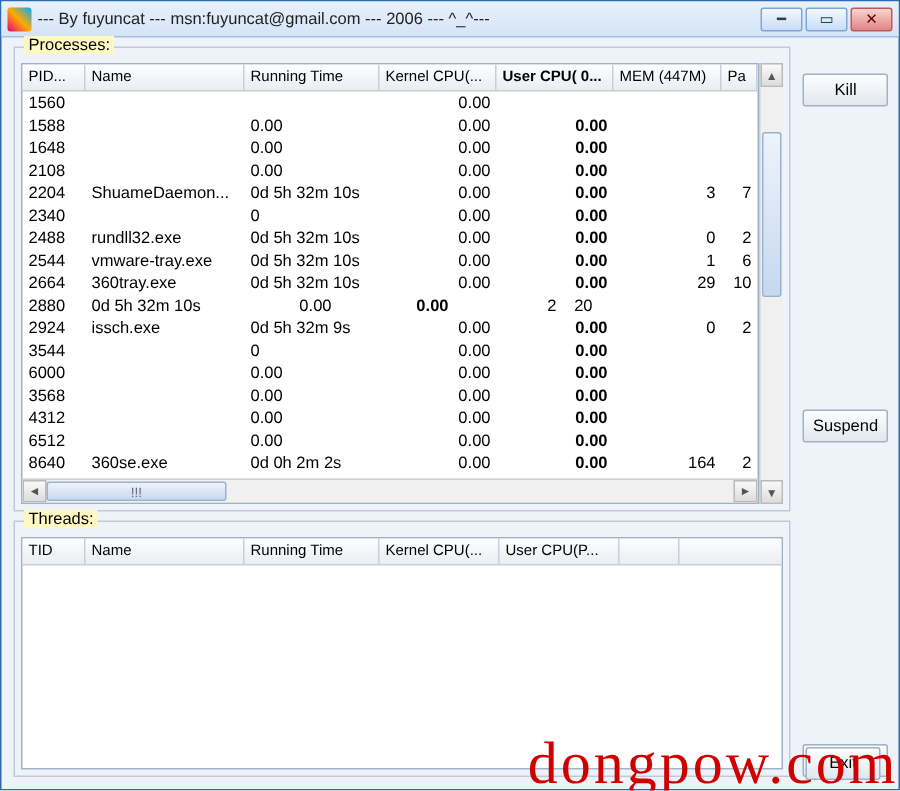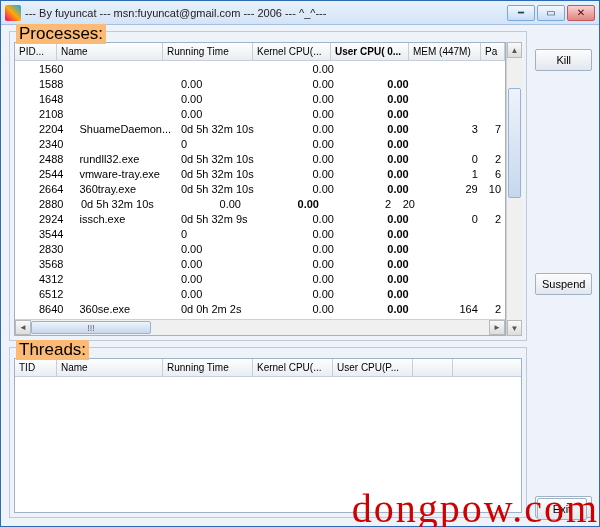--- a/index.html
+++ b/index.html
@@ -8,28 +8,28 @@
   .titlebar { height: 24px; background: linear-gradient(#e9f1fb, #d3e4f8); display: flex; align-items: center; padding: 0 4px; border-bottom: 1px solid #a8c0e0; }
   .titlebar .icon { width: 16px; height: 16px; margin-right: 4px; background: linear-gradient(45deg,#e07,#fa0,#0af); border-radius: 2px; }
   .titlebar .title { flex: 1; text-align: left; color: #222; font-size: 11px; }
   .winbtns { display: flex; gap: 2px; }
   .winbtn { width: 28px; height: 16px; background: linear-gradient(#f4f8ff,#c9ddf6); border: 1px solid #7ba7d7; border-radius: 2px; display: flex; align-items: center; justify-content: center; font-size: 10px; color: #244; cursor: pointer; }
   .winbtn.close { background: linear-gradient(#f9d3d0,#e08582); border-color: #c05a5a; color: #5a0000; }
   .client { flex: 1; padding: 6px 8px 8px 8px; display: flex; gap: 8px; }
   .leftcol { flex: 1; display: flex; flex-direction: column; }
   .rightcol { width: 70px; display: flex; flex-direction: column; gap: 20px; padding-top: 18px; justify-content: space-between; }
   .groupbox { border: 1px solid #c0cad6; position: relative; padding: 10px 4px 4px 4px; background: #eef3fa; }
-  .groupbox .legend { position: absolute; top: -8px; left: 6px; background: #fdba74; padding: 0 3px; font-size: 17px; color: #000; }
+  .groupbox .legend { position: absolute; top: -8px; left: 6px; background: #fef9c3; padding: 0 3px; font-size: 11px; color: #000; }
   .proc-group { flex: 0 0 auto; height: 310px; display: flex; flex-direction: column; }
   .thread-group { margin-top: 6px; flex: 1; display: flex; flex-direction: column; justify-content: center; }
   .listview { flex: 1; background: #fff; border: 1px solid #9fb2c6; display: flex; flex-direction: column; overflow: hidden; }
   .lv-head { display: flex; background: linear-gradient(#fdfefe,#e9edf2); border-bottom: 1px solid #c6cfd9; height: 18px; align-items: stretch; flex-shrink: 0; }
   .lv-head .col { border-right: 1px solid #c6cfd9; padding: 2px 4px; white-space: nowrap; overflow: hidden; font-size: 10px; color: #000; display: flex; align-items: center; }
   .lv-body { flex: 1; overflow: hidden; position: relative; }
-  .lv-rows { position: absolute; inset: 0; overflow: hidden; margin-left: 20px; }
+  .lv-rows { position: absolute; inset: 0; overflow: hidden; }
   .row { display: flex; height: 15px; align-items: center; }
   .row .cell { padding: 0 4px; white-space: nowrap; overflow: hidden; font-size: 11px; color: #000; }
   .num { text-align: right; }
   .lv-vscroll { width: 16px; background: #f0f0f0; border-left: 1px solid #d0d0d0; flex-shrink: 0; display: flex; flex-direction: column; }
   .lv-vscroll .arrow { height: 16px; background: linear-gradient(#fafafa,#dcdcdc); border: 1px solid #bababa; display: flex; align-items: center; justify-content: center; font-size: 8px; color: #555; cursor: pointer; }
   .lv-vscroll .track { flex: 1; position: relative; }
   .lv-vscroll .thumb { position: absolute; left: 1px; right: 1px; top: 0; height: 40px; background: linear-gradient(#eef3fb,#c6d8ef); border: 1px solid #97b2d4; border-radius: 2px; }
   .lv-hscroll { height: 16px; background: #f0f0f0; border-top: 1px solid #d0d0d0; display: flex; }
   .lv-hscroll .arrow { width: 16px; background: linear-gradient(#fafafa,#dcdcdc); border: 1px solid #bababa; display: flex; align-items: center; justify-content: center; font-size: 8px; color: #555; cursor: pointer; }
   .lv-hscroll .track { flex: 1; position: relative; }
@@ -173,21 +173,21 @@
                   <div class="row">
                     <div class="cell c-pid">3544</div>
                     <div class="cell c-name"></div>
                     <div class="cell c-run">0</div>
                     <div class="cell c-kcpu num">0.00</div>
                     <div class="cell c-ucpu num">0.00</div>
                     <div class="cell c-mem num"></div>
                     <div class="cell c-pa num"></div>
                   </div>
                   <div class="row">
-                    <div class="cell c-pid">2830</div>
+                    <div class="cell c-pid">6000</div>
                     <div class="cell c-name"></div>
                     <div class="cell c-run">0.00</div>
                     <div class="cell c-kcpu num">0.00</div>
                     <div class="cell c-ucpu num">0.00</div>
                     <div class="cell c-mem num"></div>
                     <div class="cell c-pa num"></div>
                   </div>
                   <div class="row">
                     <div class="cell c-pid">3568</div>
                     <div class="cell c-name"></div>

